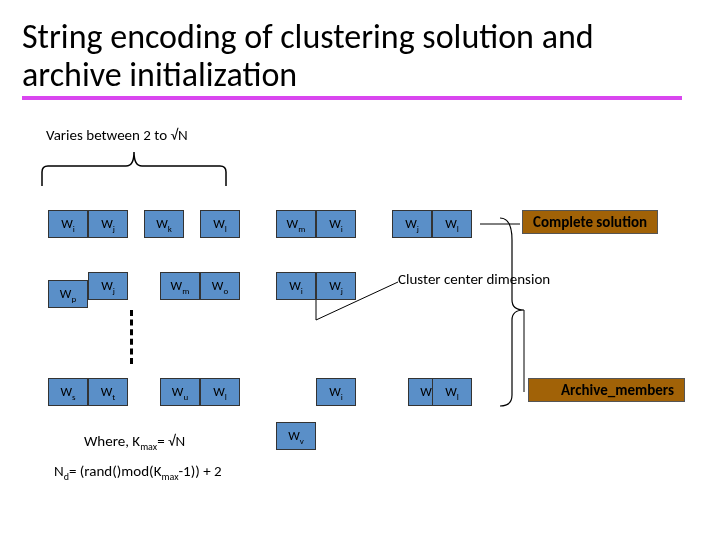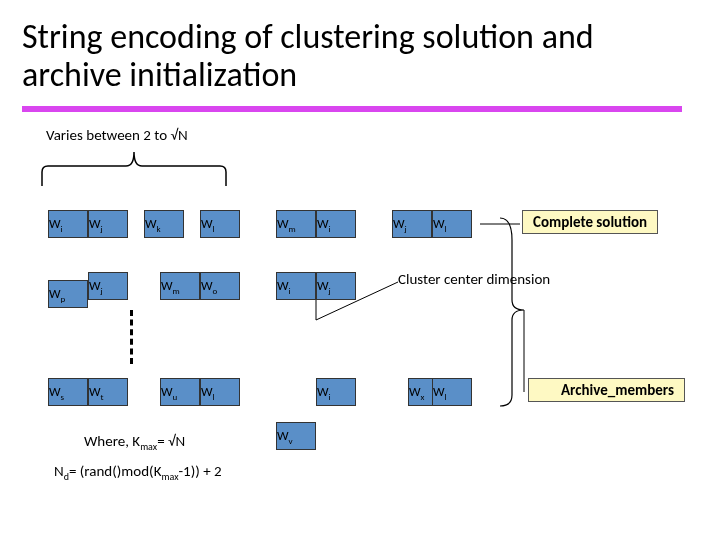--- a/index.html
+++ b/index.html
@@ -12,22 +12,22 @@
     position: relative;
     color: #000;
   }
   .title {
     position: absolute;
     left: 22px;
     top: 18px;
     font-size: 34px;
     line-height: 1.12;
     font-weight: 400;
-    border-bottom: 6px solid #d946ef;
-    padding-bottom: 12px;
+    border-bottom: 4px solid #d946ef;
+    padding-bottom: 2px;
     width: 660px;
   }
   .subtitle {
     position: absolute;
     left: 46px;
     top: 126px;
     font-size: 15px;
   }
   .brace {
     position: absolute;
@@ -36,29 +36,29 @@
     width: 188px;
     height: 40px;
   }
   .cell {
     position: absolute;
     width: 40px;
     height: 28px;
     background: #5a8fc8;
     border: 1px solid #333;
     font-size: 13px;
-    text-align: left;
+    text-align: center;
     line-height: 26px;
     color: #000;
   }
   .cell sub { font-size: 9px; vertical-align: sub; }
   .label-box {
     position: absolute;
     border: 1px solid #555;
-    background: #fef9c3;
+    background: #a16207;
     font-size: 15px;
     padding: 2px 10px;
     font-weight: 700;
   }
   .cluster-label {
     position: absolute;
     font-size: 15px;
   }
   .dots {
     position: absolute;

